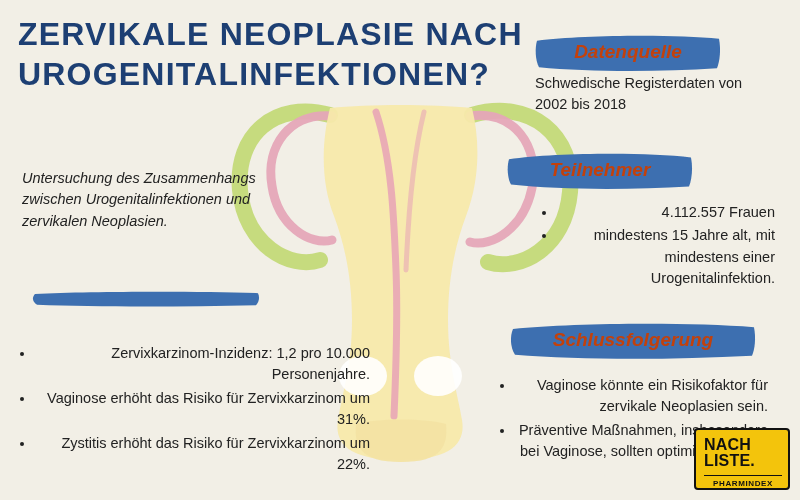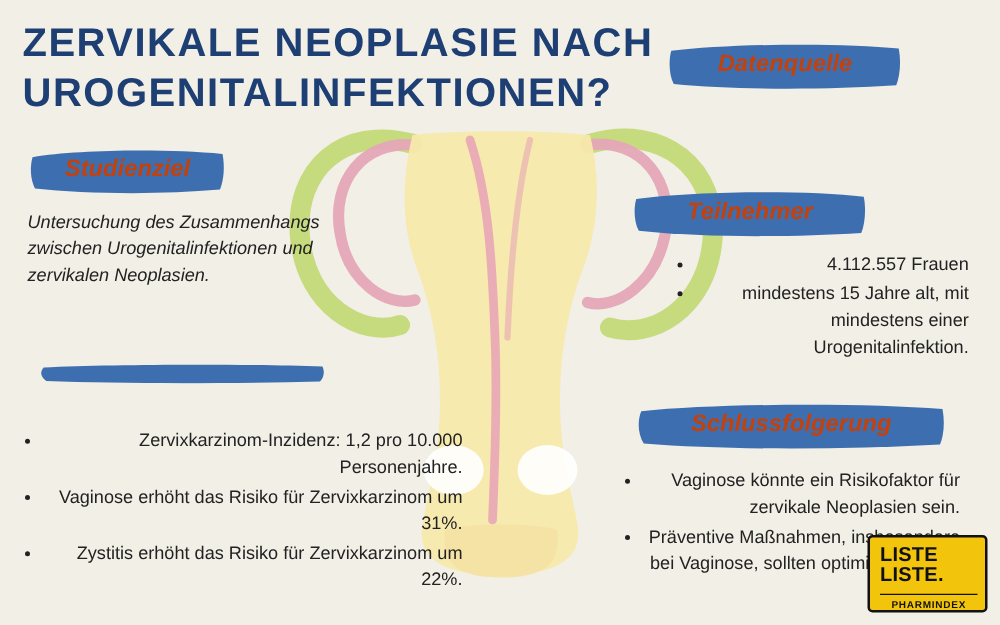--- a/index.html
+++ b/index.html
@@ -169,26 +169,20 @@
     <path d="M196 92 C212 140 214 200 216 250 C218 300 216 350 214 396" fill="none" stroke="#e8a6b6" stroke-width="7" stroke-linecap="round" opacity="0.9"></path>
     <path d="M244 92 C232 140 228 200 226 250" fill="none" stroke="#e8a6b6" stroke-width="5" stroke-linecap="round" opacity="0.6"></path>
 
     <ellipse cx="183" cy="356" rx="24" ry="20" fill="#ffffff" opacity="0.9"></ellipse>
     <ellipse cx="258" cy="356" rx="24" ry="20" fill="#ffffff" opacity="0.9"></ellipse>
     <path d="M176 404 C196 398 246 398 266 404 C268 426 262 442 221 442 C180 442 174 426 176 404 Z" fill="#f3e3a3" opacity="0.95"></path>
   </svg>
 
   <div class="title">ZERVIKALE NEOPLASIE NACH UROGENITALINFEKTIONEN?</div>
 
-  <div class="banner" id="banner-studienziel">
-    <svg class="brush" viewBox="0 0 160 44" preserveAspectRatio="none">
-      <path d="M4,9 C40,2 110,1 156,6 C158,18 157,30 154,39 C104,44 46,43 6,38 C2,29 2,17 4,9 Z" fill="#3d6fb0"></path>
-    </svg>
-    <span class="bannertext">Studienziel</span>
-  </div>
   <div class="block" id="text-studienziel">
     <p>Untersuchung des Zusammenhangs zwischen Urogenitalinfektionen und zervikalen Neoplasien.</p>
   </div>
 
   <div class="banner" id="banner-hauptergebnisse">
     <svg class="brush" viewBox="0 0 232 44" preserveAspectRatio="none">
       <path d="M5,8 C60,1 165,0 228,6 C230,18 229,31 226,39 C150,44 66,44 7,38 C2,29 2,16 5,8 Z" fill="#3d6fb0"></path>
     </svg>
   </div>
   <div class="block" id="text-hauptergebnisse">
@@ -198,20 +192,23 @@
       <li>Zystitis erhöht das Risiko für Zervixkarzinom um 22%.</li>
     </ul>
   </div>
 
   <div class="banner" id="banner-datenquelle">
     <svg class="brush" viewBox="0 0 190 40" preserveAspectRatio="none">
       <path d="M4,7 C50,1 140,0 186,5 C188,16 187,28 184,36 C126,40 56,40 6,35 C2,27 2,14 4,7 Z" fill="#3d6fb0"></path>
     </svg>
     <span class="bannertext">Datenquelle</span>
   </div>
+  <div class="block" id="text-datenquelle">
+    <p>Schwedische Registerdaten von 2002 bis 2018</p>
+  </div>
 
   <div class="banner" id="banner-teilnehmer">
     <svg class="brush" viewBox="0 0 190 42" preserveAspectRatio="none">
       <path d="M4,8 C50,1 140,0 186,6 C188,17 187,30 184,38 C126,42 56,42 6,36 C2,28 2,15 4,8 Z" fill="#3d6fb0"></path>
     </svg>
     <span class="bannertext">Teilnehmer</span>
   </div>
   <div class="block" id="text-teilnehmer">
     <ul>
       <li>4.112.557 Frauen</li>
@@ -226,18 +223,18 @@
     <span class="bannertext">Schlussfolgerung</span>
   </div>
   <div class="block" id="text-schlussfolgerung">
     <ul>
       <li>Vaginose könnte ein Risikofaktor für zervikale Neoplasien sein.</li>
       <li>Präventive Maßnahmen, insbesondere bei Vaginose, sollten optimiert werden.</li>
     </ul>
   </div>
 
   <div class="logo">
-    <div class="l1">LISTE</div>
+    <div class="l1">NACH</div>
     <div class="l2">LISTE.</div>
     <div class="l3">PHARMINDEX</div>
   </div>
 
 </div>
 
 </body></html>

